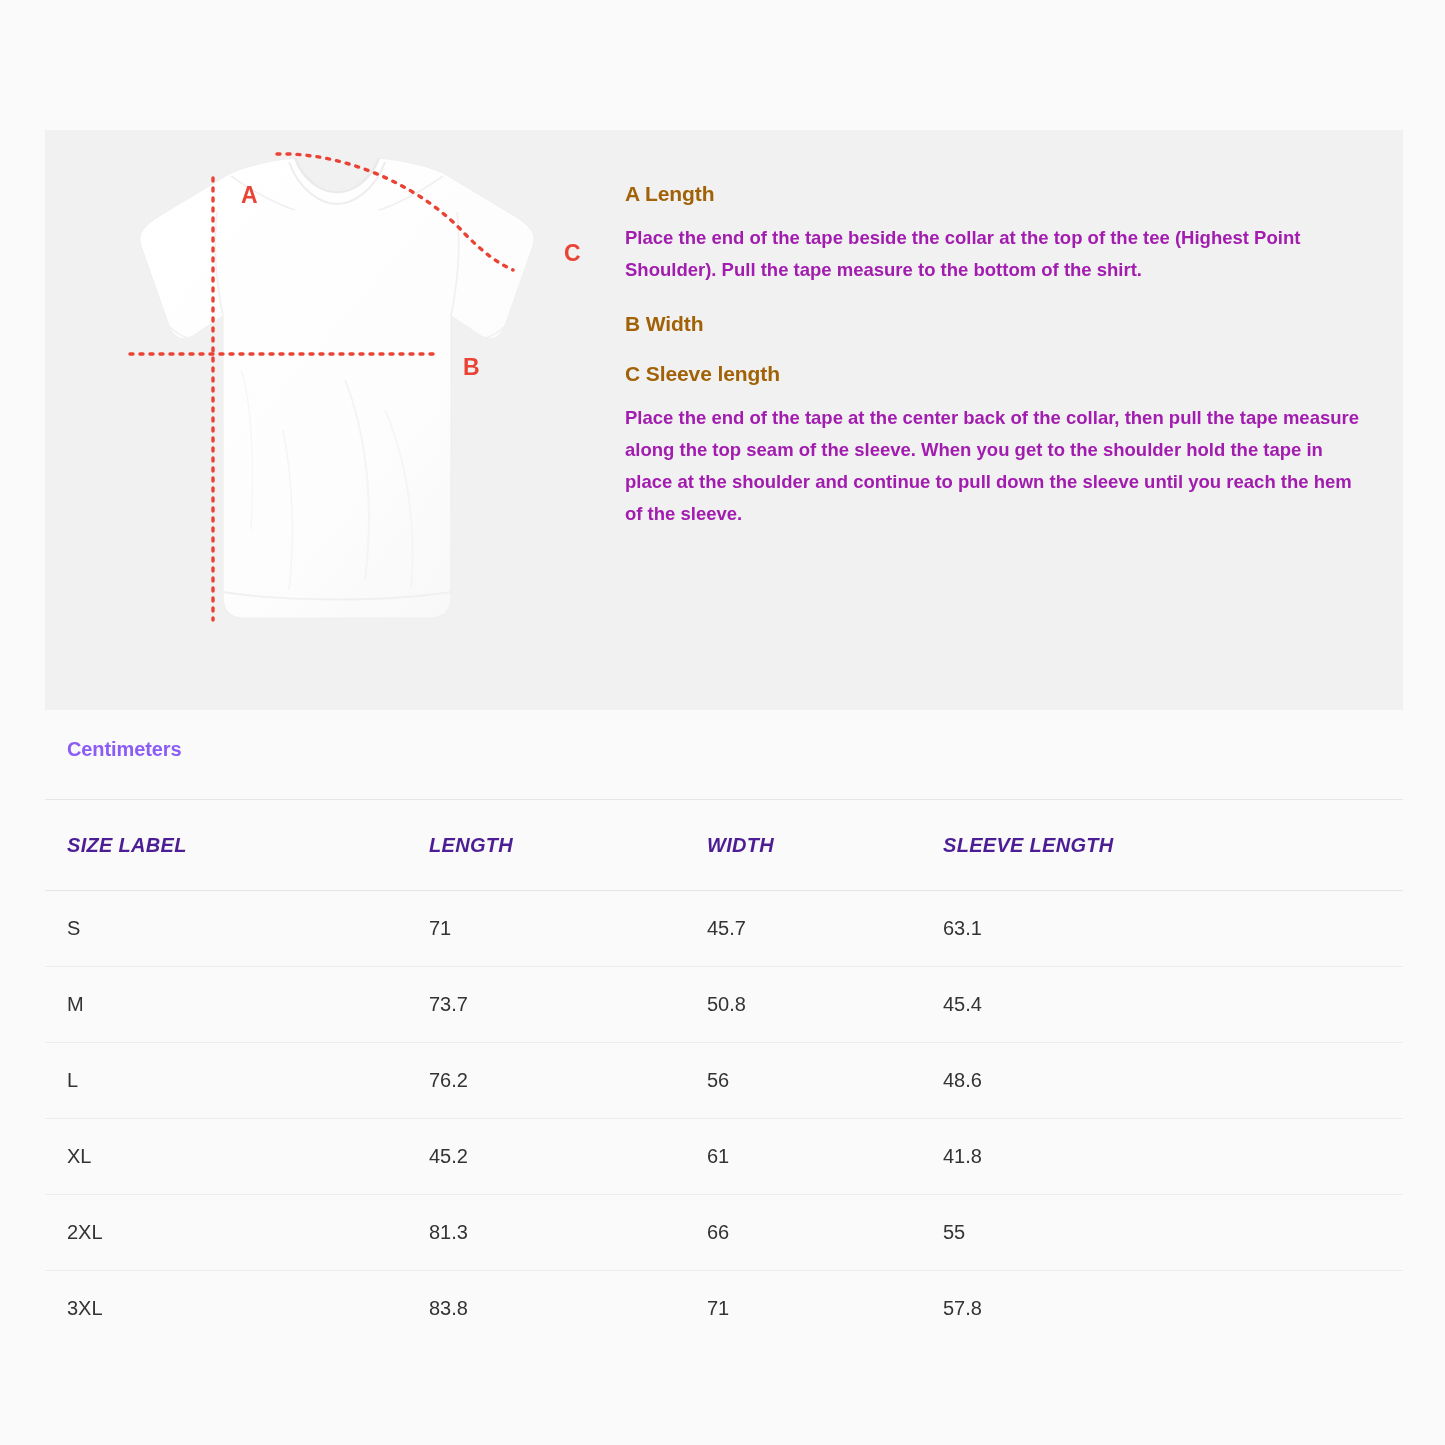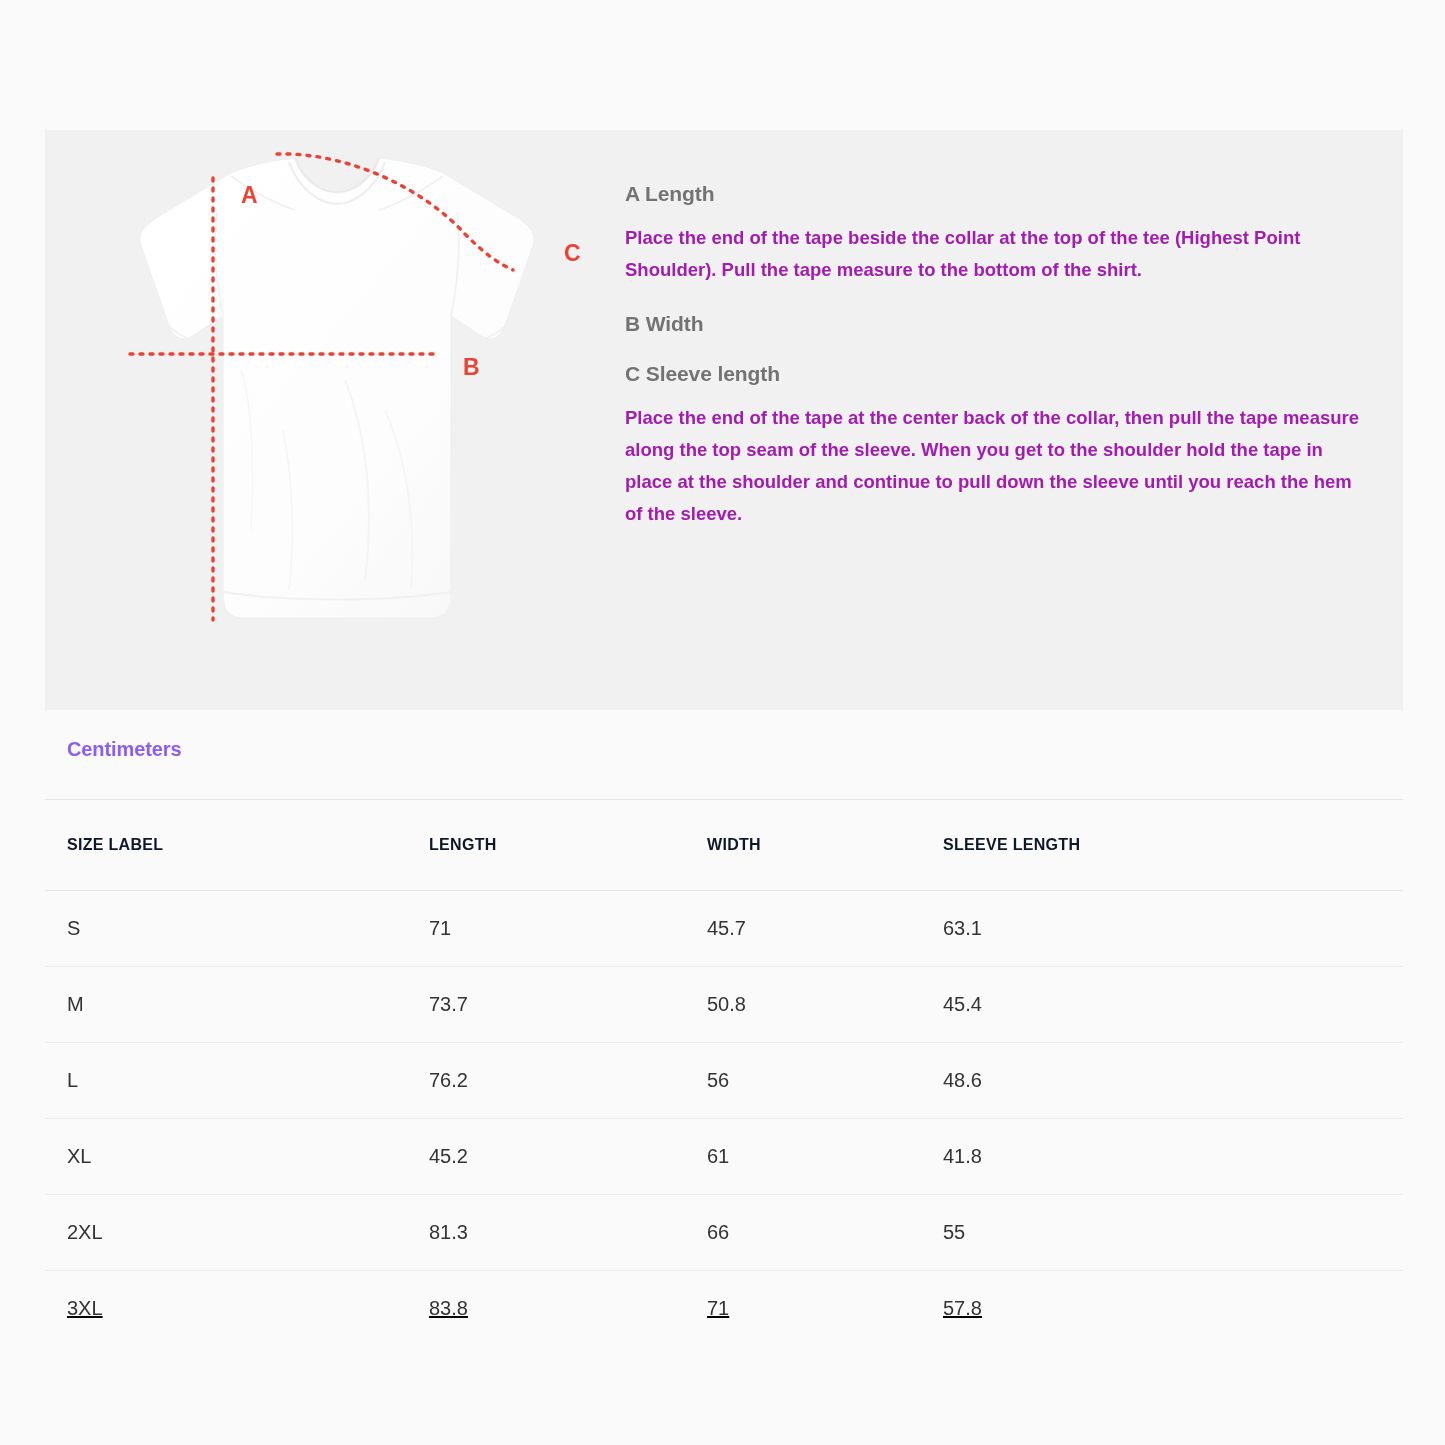--- a/index.html
+++ b/index.html
@@ -71,21 +71,21 @@
   }
 
   .instr-block {
     margin-bottom: 26px;
   }
   .instr-block:last-child { margin-bottom: 0; }
 
   .instr-title {
     font-size: 21px;
     font-weight: bold;
-    color: #737373;
+    color: #a16207;
     margin: 0 0 16px 0;
     letter-spacing: -0.1px;
   }
 
   .instr-body {
     font-size: 18.5px;
     line-height: 32px;
     color: #a21caf;
     margin: 0;
     max-width: 740px;
@@ -121,32 +121,32 @@
     vertical-align: middle;
   }
 
   table.size-table thead tr {
     border-top: 1px solid #e6e6e6;
     border-bottom: 1px solid #e6e6e6;
   }
 
   table.size-table thead th {
     height: 90px;
-    font-size: 16px;
-    font-weight: bold;
-    color: #0f172a;
+    font-size: 20px;
+    font-weight: bold;
+    color: #4c1d95;
     letter-spacing: 0.3px;
+    font-style: italic;
   }
 
   table.size-table tbody tr {
     border-bottom: 1px solid #ececec;
   }
   table.size-table tbody tr:last-child {
     border-bottom: none;
-    text-decoration: underline;
   }
 
   table.size-table tbody td {
     height: 75px;
     font-size: 20px;
     color: #333333;
     font-weight: normal;
   }
 
   .col-size  { width: 360px; padding-left: 22px !important; }

